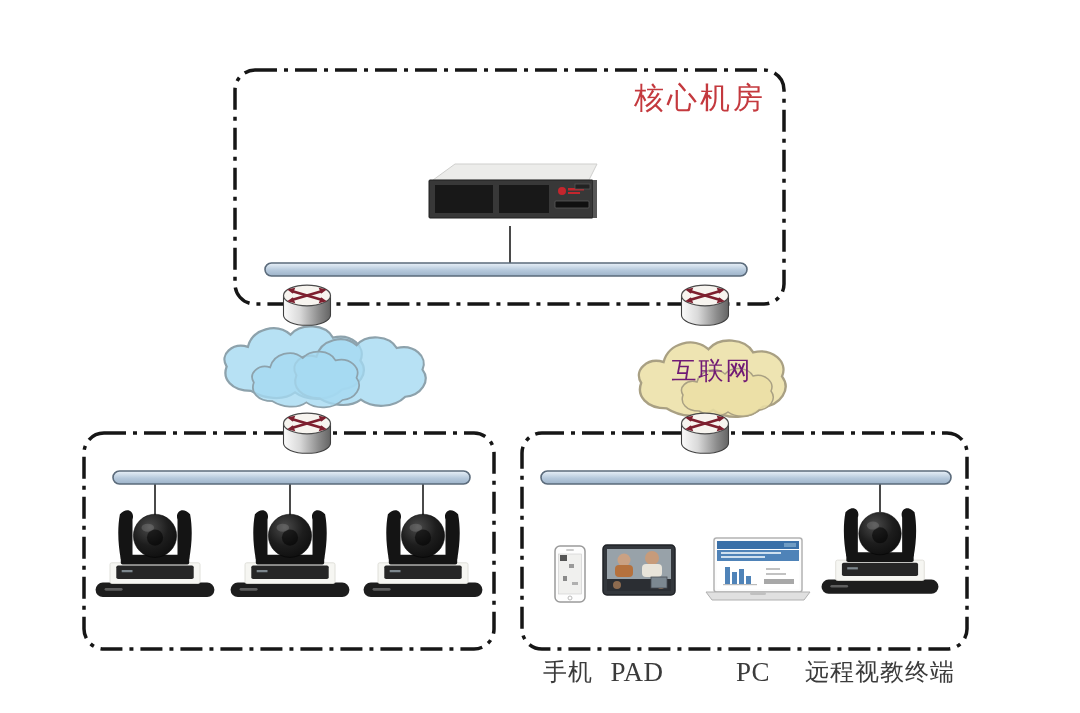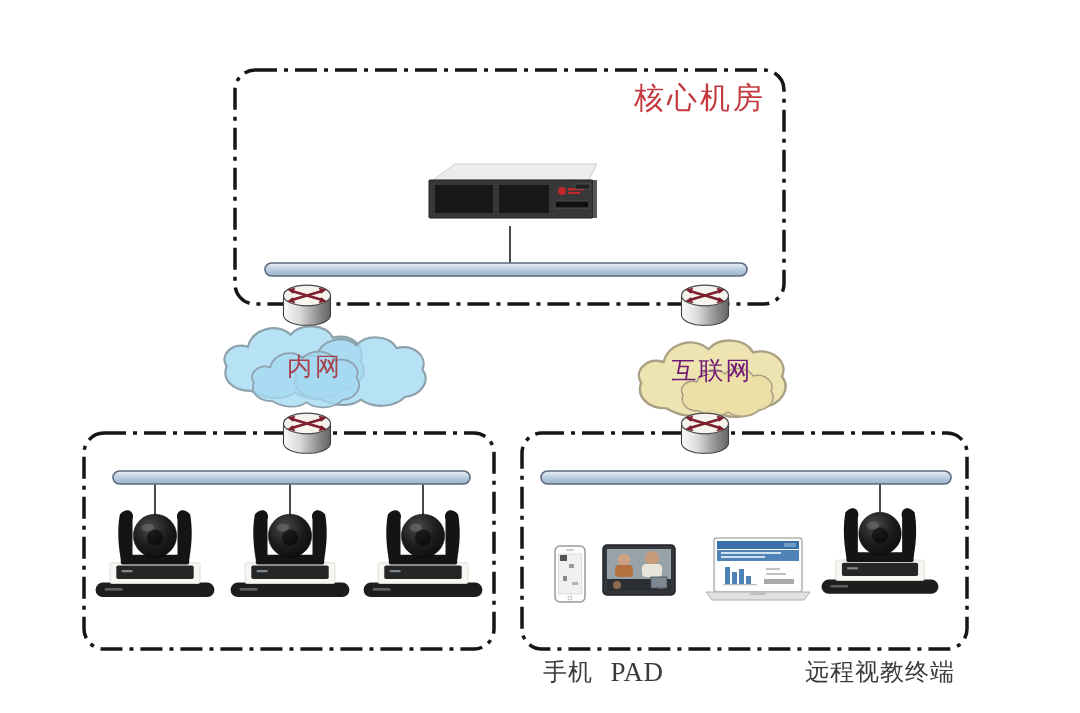--- a/index.html
+++ b/index.html
@@ -192,24 +192,24 @@
       <polygon points="0,54 104,54 98,62 6,62" fill="#e0e0e0" stroke="#b0b0b0" stroke-width="1"></polygon>
       <rect x="44" y="54" width="16" height="3" rx="1.5" fill="#c0c0c0"></rect>
     </g>
 
     <use href="#ptzcam" x="818" y="503" width="124" height="93"></use>
   </svg>
 
   <div class="label core-room" style="left:620px;top:80px;width:146px;">核心机房</div>
 
 
-  <div class="label intranet" style="left:263px;top:352px;width:104px;">内网</div>
 
   <div class="label internet" style="left:645px;top:356px;width:134px;">互联网</div>
 
 
   <div class="label dev-label" style="left:518px;top:610px;width:100px;">手机</div>
 
   <div class="label dev-label latin" style="left:587px;top:608px;width:100px;">PAD</div>
 
+  <div class="label dev-label latin" style="left:703px;top:608px;width:100px;">PC</div>
 
   <div class="label dev-label" style="left:780px;top:610px;width:200px;">远程视教终端</div>
 </div>
 
 </body></html>

